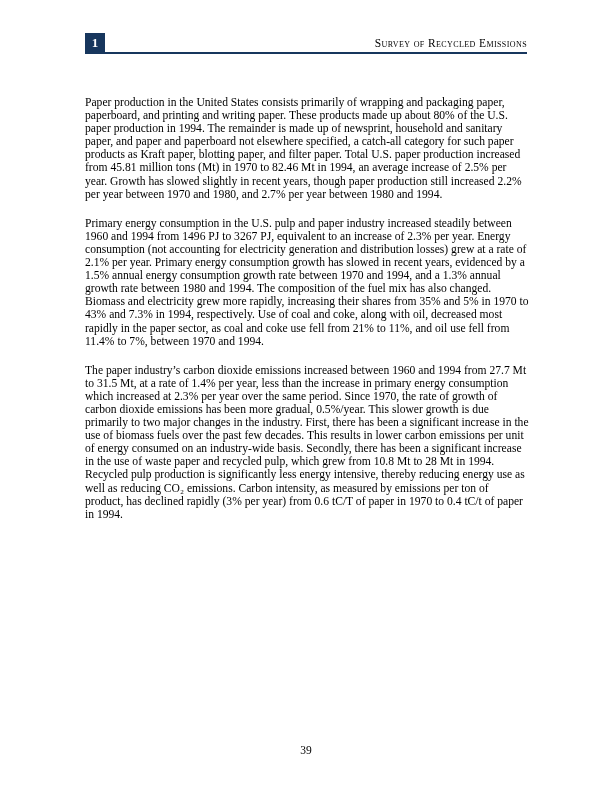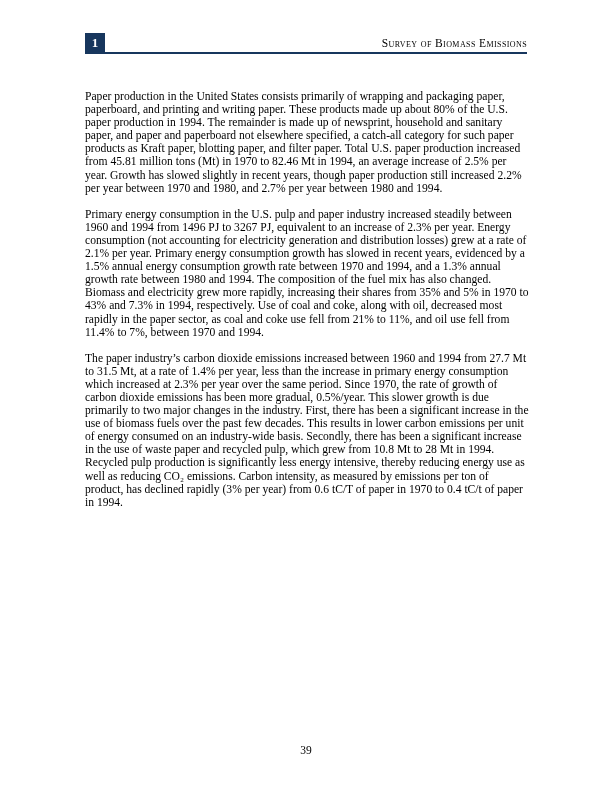--- a/index.html
+++ b/index.html
@@ -57,41 +57,41 @@
   .body-text {
     position: absolute;
     left: 85px;
     top: 80px;
     width: 444px;
     font-size: 11.6px;
     line-height: 13.1px;
     text-align: left;
   }
   .body-text p {
-    margin: 10px 0 13px 0;
+    margin: 16px 0 13px 0;
   }
   .footer {
     position: absolute;
     left: 0;
     top: 740px;
     width: 100%;
     text-align: center;
   }
   .page-number {
     font-size: 11.5px;
   }
 </style>
 </head>
 <body>
 
 <div class="sheet">
 
   <div class="header">
     <div class="chapter-badge">1</div>
-    <div class="header-title">Survey of Biomass Emissions</div>
+    <div class="header-title">Survey of Recycled Emissions</div>
   </div>
 
   <div class="header-rule"></div>
 
   <div class="body-text">
     <p>Paper production in the United States consists primarily of wrapping and packaging paper, paperboard, and printing and writing paper.  These products made up about 80% of the U.S. paper production in 1994.  The remainder is made up of newsprint, household and sanitary paper, and paper and paperboard not elsewhere specified, a catch-all category for such paper products as Kraft paper, blotting paper, and filter paper.  Total U.S. paper production increased from 45.81 million tons (Mt) in 1970 to 82.46 Mt in 1994, an average increase of 2.5% per year.  Growth has slowed slightly in recent years, though paper production still increased 2.2% per year between 1970 and 1980, and 2.7% per year between 1980 and 1994.</p>
     <p>Primary energy consumption in the U.S. pulp and paper industry increased steadily between 1960 and 1994 from 1496 PJ to 3267 PJ, equivalent to an increase of 2.3% per year.  Energy consumption (not accounting for electricity generation and distribution losses) grew at a rate of 2.1% per year.  Primary energy consumption growth has slowed in recent years, evidenced by a 1.5% annual energy consumption growth rate between 1970 and 1994, and a 1.3% annual growth rate between 1980 and 1994.  The composition of the fuel mix has also changed. Biomass and electricity grew more rapidly, increasing their shares from 35% and 5% in 1970 to 43% and 7.3% in 1994, respectively.  Use of coal and coke, along with oil, decreased most rapidly in the paper sector, as coal and coke use fell from 21% to 11%, and oil use fell from 11.4% to 7%, between 1970 and 1994.</p>
     <p>The paper industry’s carbon dioxide emissions increased between 1960 and 1994 from 27.7 Mt to 31.5 Mt, at a rate of 1.4% per year, less than the increase in primary energy consumption which increased at 2.3% per year over the same period.  Since 1970, the rate of growth of carbon dioxide emissions has been more gradual, 0.5%/year.  This slower growth is due primarily to two major changes in the industry. First, there has been a significant increase in the use of biomass fuels over the past few decades.  This results in lower carbon emissions per unit of energy consumed on an industry-wide basis. Secondly, there has been a significant increase in the use of waste paper and recycled pulp, which grew from 10.8 Mt to 28 Mt in 1994.  Recycled pulp production is significantly less energy intensive, thereby reducing energy use as well as reducing CO₂ emissions.  Carbon intensity, as measured by emissions per ton of product, has declined rapidly (3% per year) from 0.6 tC/T of paper in 1970 to 0.4 tC/t of paper in 1994.</p>
   </div>
 

